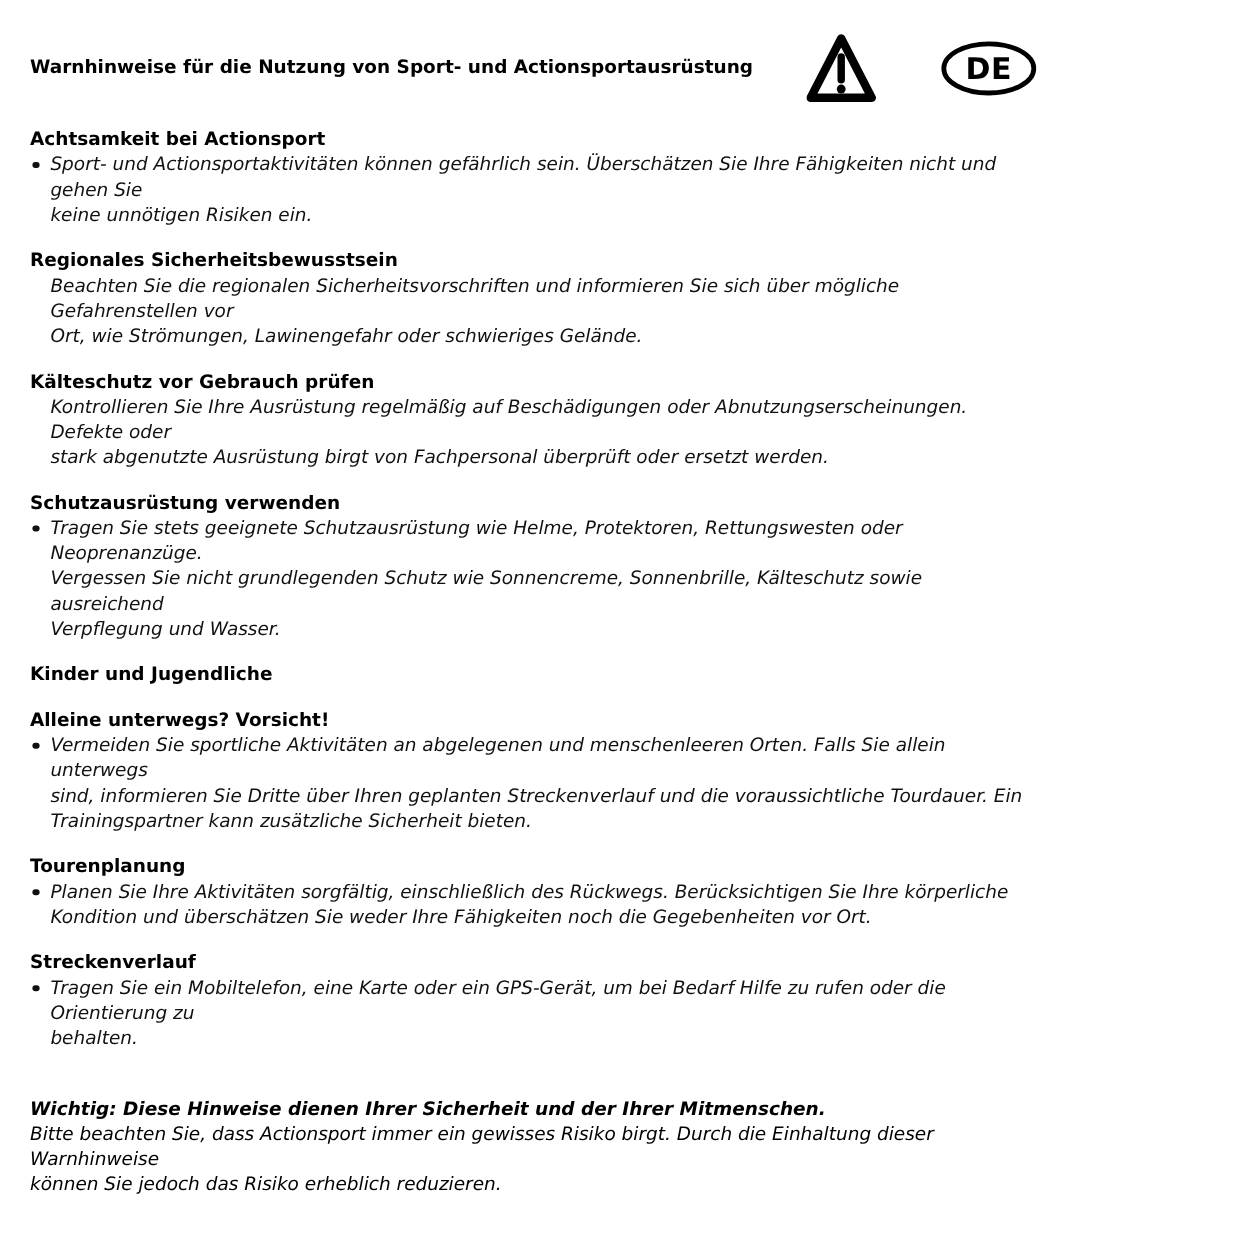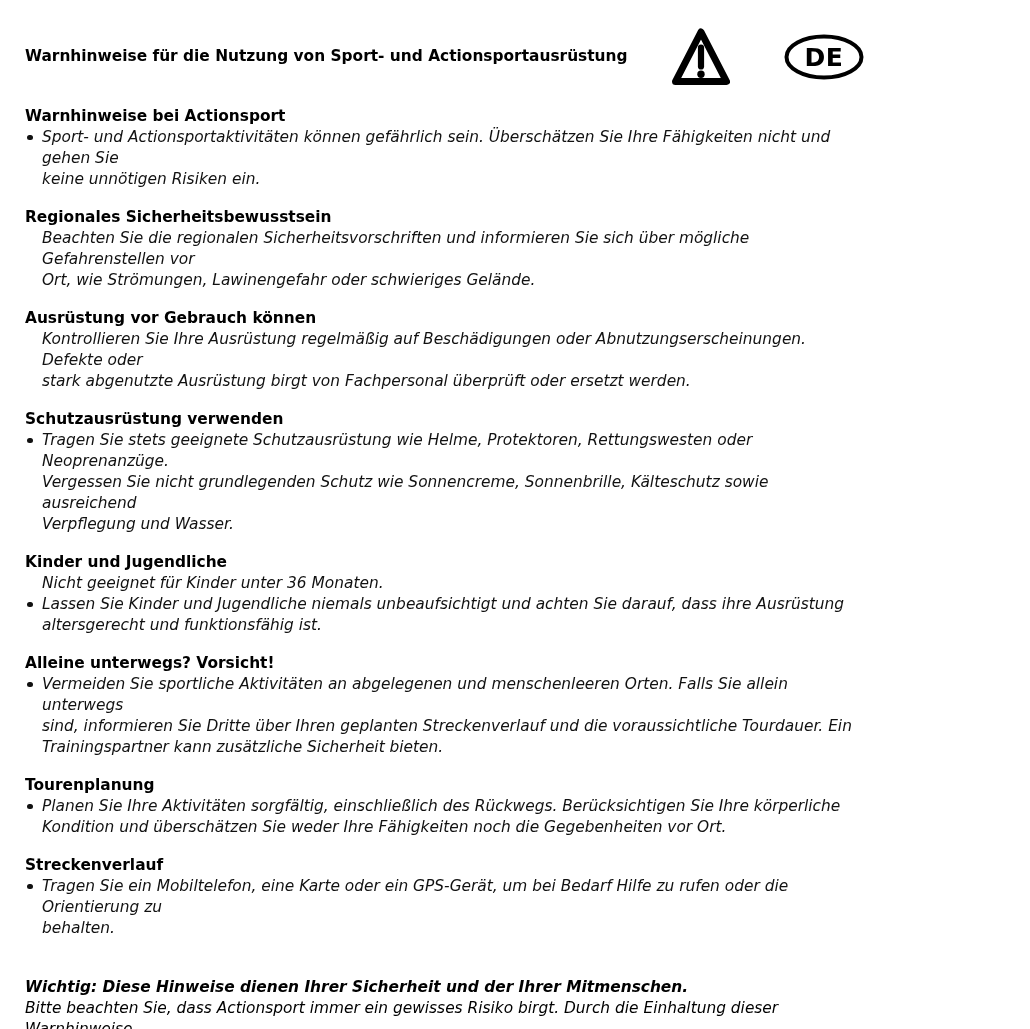--- a/index.html
+++ b/index.html
@@ -99,21 +99,21 @@
     </svg>
 
     <svg class="lang-badge" width="80" height="46" viewBox="0 0 80 46" aria-hidden="false">
       <ellipse cx="40" cy="23" rx="37.5" ry="20.5" fill="none" stroke="#000000" stroke-width="4"></ellipse>
       <text x="40" y="31.5" text-anchor="middle" fill="#000000">DE</text>
     </svg>
   </header>
 
   <main class="content">
   <section class="section">
-    <h2 class="section-heading">Warnhinweise bei Actionsport</h2>
+    <h2 class="section-heading">Achtsamkeit bei Actionsport</h2>
     <div class="items">
   <div class="item bulleted">
     <span class="dot"></span>
     <p class="itext">Sport- und Actionsportaktivitäten können gefährlich sein. Überschätzen Sie Ihre Fähigkeiten nicht und gehen Sie
 keine unnötigen Risiken ein.</p>
   </div>
 </div>
   </section>
 
   <section class="section">
@@ -122,21 +122,21 @@
   <div class="item plain">
 
     <p class="itext">Beachten Sie die regionalen Sicherheitsvorschriften und informieren Sie sich über mögliche Gefahrenstellen vor
 Ort, wie Strömungen, Lawinengefahr oder schwieriges Gelände.</p>
   </div>
 </div>
   </section>
 
 
   <section class="section">
-    <h2 class="section-heading">Ausrüstung vor Gebrauch können</h2>
+    <h2 class="section-heading">Kälteschutz vor Gebrauch prüfen</h2>
     <div class="items">
   <div class="item plain">
 
     <p class="itext">Kontrollieren Sie Ihre Ausrüstung regelmäßig auf Beschädigungen oder Abnutzungserscheinungen. Defekte oder
 stark abgenutzte Ausrüstung birgt von Fachpersonal überprüft oder ersetzt werden.</p>
   </div>
 </div>
   </section>
 
   <section class="section">
@@ -146,32 +146,20 @@
     <span class="dot"></span>
     <p class="itext">Tragen Sie stets geeignete Schutzausrüstung wie Helme, Protektoren, Rettungswesten oder Neoprenanzüge.
 Vergessen Sie nicht grundlegenden Schutz wie Sonnencreme, Sonnenbrille, Kälteschutz sowie ausreichend
 Verpflegung und Wasser.</p>
   </div>
 </div>
   </section>
 
   <section class="section">
     <h2 class="section-heading">Kinder und Jugendliche</h2>
-    <div class="items">
-  <div class="item plain">
-
-    <p class="itext">Nicht geeignet für Kinder unter 36 Monaten.</p>
-  </div>
-
-  <div class="item bulleted">
-    <span class="dot"></span>
-    <p class="itext">Lassen Sie Kinder und Jugendliche niemals unbeaufsichtigt und achten Sie darauf, dass ihre Ausrüstung
-altersgerecht und funktionsfähig ist.</p>
-  </div>
-</div>
   </section>
 
   <section class="section">
     <h2 class="section-heading">Alleine unterwegs? Vorsicht!</h2>
     <div class="items">
   <div class="item bulleted">
     <span class="dot"></span>
     <p class="itext">Vermeiden Sie sportliche Aktivitäten an abgelegenen und menschenleeren Orten. Falls Sie allein unterwegs
 sind, informieren Sie Dritte über Ihren geplanten Streckenverlauf und die voraussichtliche Tourdauer. Ein
 Trainingspartner kann zusätzliche Sicherheit bieten.</p>

